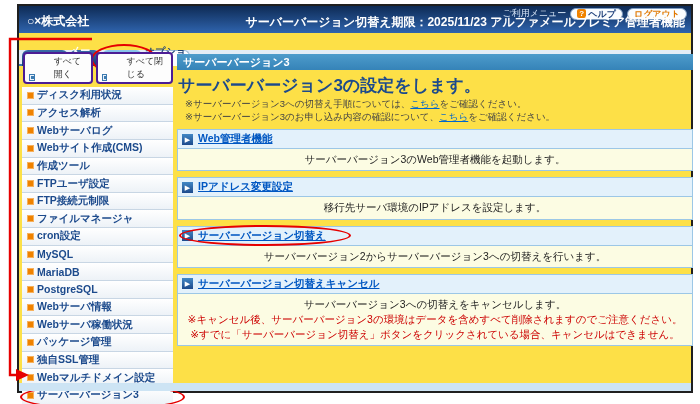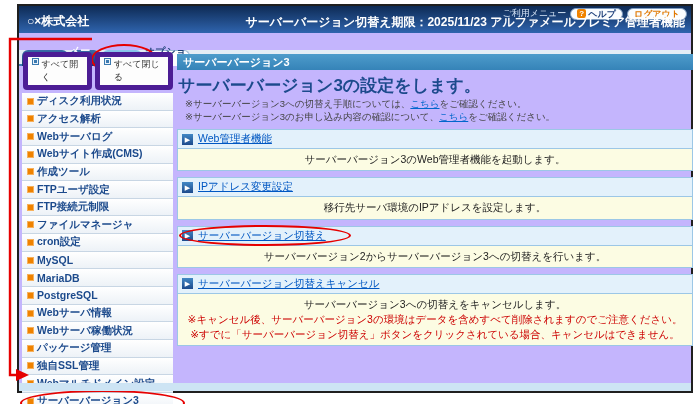--- a/index.html
+++ b/index.html
@@ -1,21 +1,21 @@
 <!DOCTYPE html>
 <html><head>
 <meta charset="utf-8">
 <style>
   * { margin:0; padding:0; box-sizing:border-box; }
   html,body { width:700px; height:404px; background:#fff; overflow:hidden;
     font-family:"Liberation Sans","DejaVu Sans",sans-serif; }
   body { position:relative; }
 
   .window { position:absolute; left:17px; top:4px; width:676px; height:389px;
-    border:2px solid #1f1f1f; background:#c4b5fd; }
+    border:2px solid #1f1f1f; background:#fde047; }
 
   
   .header { position:absolute; left:0; top:0; width:100%; height:27px;
     background:linear-gradient(#0e2b55,#2f64ae); }
   .utility { position:absolute; top:1px; right:4px; display:flex; align-items:center; gap:4px; }
   .menu-label { color:#d7e6f8; font-size:9px; }
   .pill-btn { background:#fafdff; border:1px solid #7e9cc0; border-radius:7px;
     height:12px; line-height:10px; font-size:9px; font-weight:bold; padding:0 6px;
     display:flex; align-items:center; gap:2px; color:#1c3f7a; cursor:pointer; }
   .help-q { display:inline-block; width:9px; height:9px; background:#f08300; color:#fff;
@@ -35,22 +35,22 @@
   .t1{width:46px}.t2{width:30px}.t3{width:40px}.t4{width:46px}
   .tab.active::after { content:""; position:absolute; left:-11px; top:-6px; width:62px; height:27px;
     border:2.5px solid #e60000; border-radius:50%; pointer-events:none; }
 
   
   .footer { position:absolute; left:0; bottom:0; width:100%; height:8px; background:#cde4f4; }
 
   
   .sidebar { position:absolute; left:3px; top:45px; width:151px; }
   .side-btns { display:flex; gap:3px; margin:1px 0 3px 1px; }
-  .side-btn { background:#fdfdfd; border:5px solid #4c1d95; border-radius:4px; font-size:9px;
-    color:#333; padding:1px 4px; display:flex; align-items:flex-start; gap:3px; cursor:pointer; }
+  .side-btn { background:#fdfdfd; border:2px solid #4c1d95; border-radius:4px; font-size:9px;
+    color:#333; padding:1px 4px; display:flex; align-items:flex-end; gap:19px; cursor:pointer; }
   .blue-sq { display:inline-block; width:7px; height:7px; background:#eaf2fa;
     border:1px solid #3c7ab0; position:relative; }
   .blue-sq::after{ content:""; position:absolute; left:1px; top:1px; width:3px; height:3px; background:#3c7ab0; }
   .side-item { position:relative; height:17.65px; display:flex; align-items:center; gap:3px;
     padding-left:5px; font-size:10.5px; font-weight:bold; color:#1c4a8c; cursor:pointer;
     background:linear-gradient(#ffffff,#edf2f7); border-bottom:1px solid #c8d6e4; }
   .bullet { width:7px; height:7px; background:#ef8200; border:1px solid #f7b15c; flex:none; }
   .side-item.circled::after { content:""; position:absolute; left:-2px; top:-3px; width:161px;
     height:22px; border:2.5px solid #e60000; border-radius:50%; pointer-events:none; }
 
@@ -58,21 +58,21 @@
   .main { position:absolute; left:158px; top:48px; width:516px; }
   .main-title { height:16px; background:linear-gradient(#4e9ccb,#3583b8); color:#fff;
     font-weight:bold; font-size:11px; line-height:16px; padding-left:6px; }
   .intro { color:#1c4a8c; font-weight:bold; font-size:17px; margin:4px 0 1px 1px; }
   .note { font-size:9.5px; color:#444; margin-left:8px; line-height:1.32; }
   .linkish { color:#0066cc; text-decoration:underline; cursor:pointer; }
   .section { margin-top:6px; border:1px solid #9cc7e6; }
   .sec-head { background:#e3f1fb; padding:2px 4px; display:flex; gap:5px; align-items:center; position:relative; }
   .arrow-icon { width:11px; height:11px; background:linear-gradient(#4187c4,#1c4a8c); color:#fff;
     font-size:7px; line-height:11px; text-align:center; flex:none; }
-  .sec-title { color:#0057c2; font-weight:normal; font-size:10.5px; text-decoration:underline; cursor:pointer; }
+  .sec-title { color:#0057c2; font-weight:bold; font-size:10.5px; text-decoration:underline; cursor:pointer; }
   .sec-ring { position:absolute; left:1px; top:-2px; width:172px; height:21px;
     border:2.5px solid #e60000; border-radius:50%; pointer-events:none; }
   .sec-body { background:#fcfce3; border-top:1px solid #9cc7e6; padding:3px 6px;
     font-size:10.5px; color:#222; line-height:1.45;text-align:center; }
   .warn { color:#cc0000; }
 
   
   .overlay { position:absolute; left:0; top:0; width:700px; height:404px;
     pointer-events:none; z-index:20; }
 </style>

